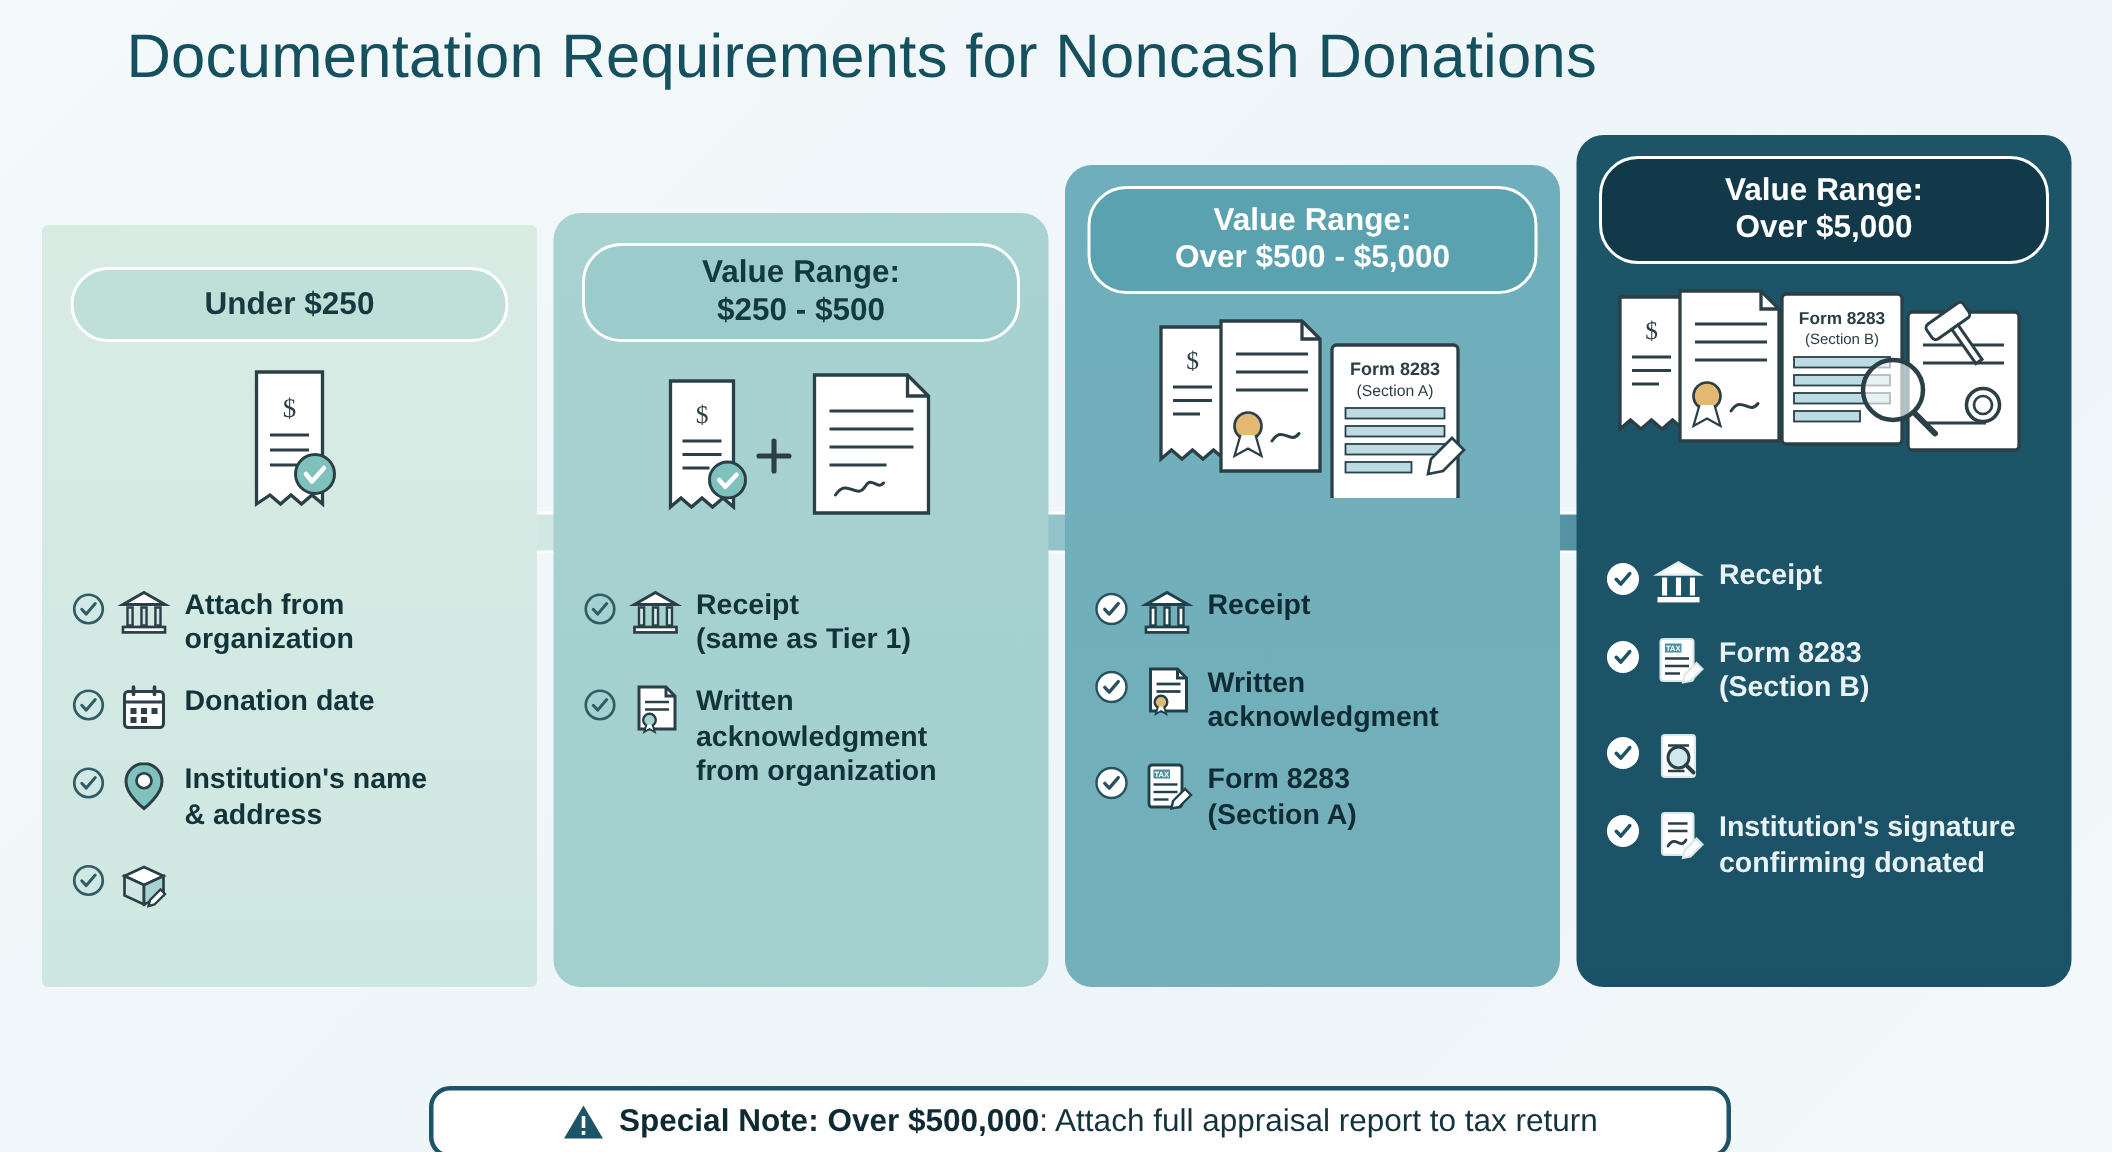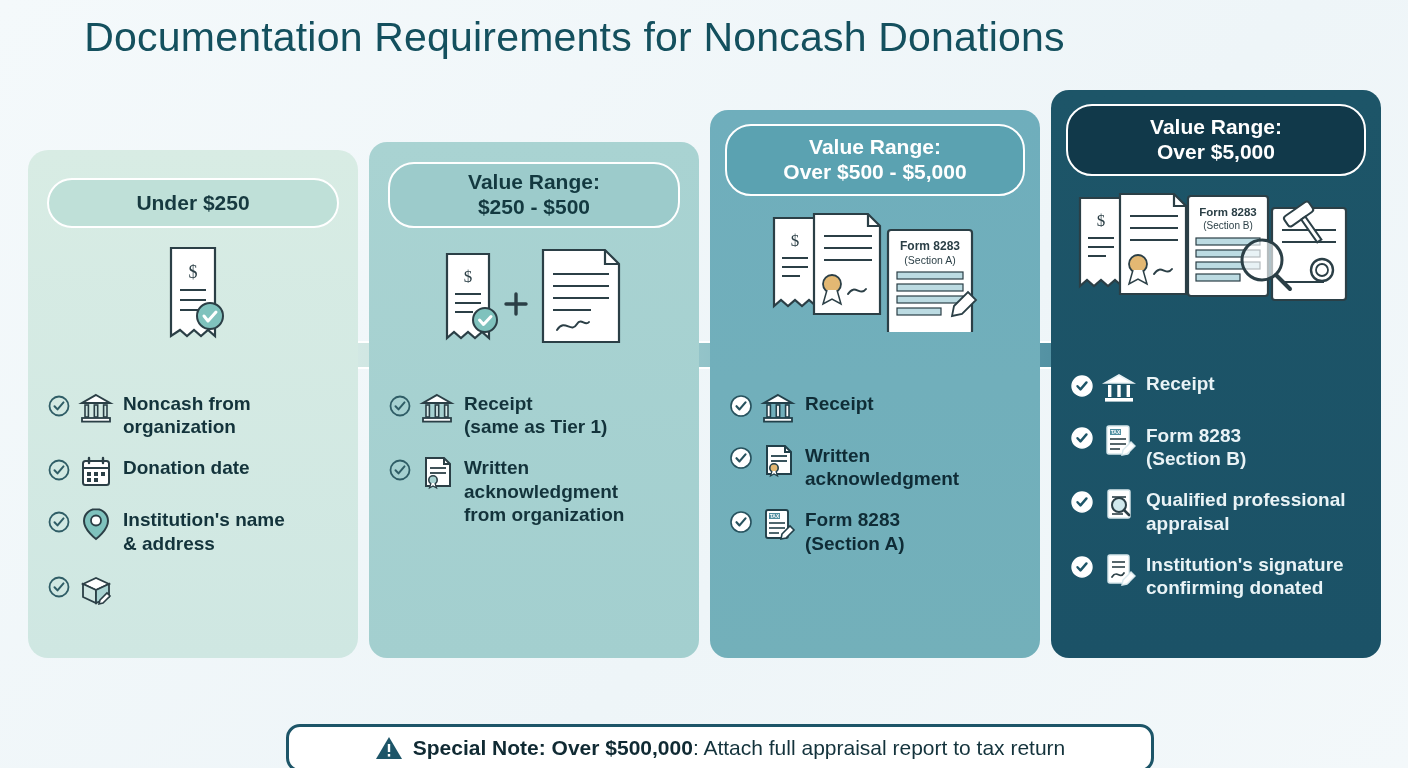--- a/index.html
+++ b/index.html
@@ -37,21 +37,21 @@
     width: 330px;
     height: 568px;
     border-radius: 18px;
     box-sizing: border-box;
   }
   .tier.t1 {
     left: 28px;
     top: 150px;
     height: 508px;
     background: linear-gradient(180deg, #d8ece4 0%, #cfe7e2 100%);
-    border-radius: 20px;
+    border-radius: 4px;
   }
   .tier.t2 {
     left: 369px;
     top: 142px;
     height: 516px;
     background: linear-gradient(180deg, #a9d3d2 0%, #a3cfcf 100%);
   }
   .tier.t3 {
     left: 710px;
     top: 110px;
@@ -240,21 +240,21 @@
             <circle cx="11" cy="11" r="9.5" fill="none" stroke="#2f5d66" stroke-width="1.8"></circle>
             <path d="M6.5,11.2 l3,3.2 l6,-7" fill="none" stroke="#2f5d66" stroke-width="2" stroke-linecap="round" stroke-linejoin="round"></path>
           </svg>
         <svg class="item-icon" viewBox="0 0 36 36">
           <path d="M18,5 L32,13 L4,13 Z" fill="#ffffff" stroke="#2b3f46" stroke-width="2"></path>
           <rect x="7" y="15" width="3.4" height="12" fill="#cfe6e2" stroke="#2b3f46" stroke-width="1.6"></rect>
           <rect x="16.3" y="15" width="3.4" height="12" fill="#cfe6e2" stroke="#2b3f46" stroke-width="1.6"></rect>
           <rect x="25.6" y="15" width="3.4" height="12" fill="#cfe6e2" stroke="#2b3f46" stroke-width="1.6"></rect>
           <rect x="4" y="28" width="28" height="3.6" fill="#ffffff" stroke="#2b3f46" stroke-width="1.8"></rect>
         </svg>
-        <div class="item-label">Noncash from
+        <div class="item-label">Attach from
 organization</div>
       </div>
       <div class="item">
         <svg class="check" viewBox="0 0 22 22">
             <circle cx="11" cy="11" r="9.5" fill="none" stroke="#2f5d66" stroke-width="1.8"></circle>
             <path d="M6.5,11.2 l3,3.2 l6,-7" fill="none" stroke="#2f5d66" stroke-width="2" stroke-linecap="round" stroke-linejoin="round"></path>
           </svg>
         <svg class="item-icon" viewBox="0 0 36 36">
           <rect x="5" y="7" width="26" height="24" rx="2.5" fill="#ffffff" stroke="#2b3f46" stroke-width="2"></rect>
           <line x1="5" y1="14" x2="31" y2="14" stroke="#2b3f46" stroke-width="2"></line>
@@ -526,22 +526,20 @@
             <circle cx="11" cy="11" r="10" fill="#ffffff" stroke="#ffffff" stroke-width="1.4"></circle>
             <path d="M6.5,11.2 l3,3.2 l6,-7" fill="none" stroke="#1d5568" stroke-width="2.4" stroke-linecap="round" stroke-linejoin="round"></path>
           </svg>
         <svg class="item-icon" viewBox="0 0 36 36">
           <rect x="7" y="4" width="22" height="28" rx="2" fill="#ffffff" stroke="#d7e7ec" stroke-width="1.4"></rect>
           <line x1="11" y1="11" x2="25" y2="11" stroke="#2b3f46" stroke-width="1.6"></line>
           <line x1="11" y1="28" x2="22" y2="28" stroke="#2b3f46" stroke-width="1.6"></line>
           <circle cx="18" cy="19" r="7" fill="rgba(120,190,200,0.35)" stroke="#2b3f46" stroke-width="2"></circle>
           <line x1="23" y1="24" x2="28" y2="29" stroke="#2b3f46" stroke-width="2.6" stroke-linecap="round"></line>
         </svg>
-        <div class="item-label">Qualified professional
-appraisal</div>
       </div>
       <div class="item">
         <svg class="check" viewBox="0 0 22 22">
             <circle cx="11" cy="11" r="10" fill="#ffffff" stroke="#ffffff" stroke-width="1.4"></circle>
             <path d="M6.5,11.2 l3,3.2 l6,-7" fill="none" stroke="#1d5568" stroke-width="2.4" stroke-linecap="round" stroke-linejoin="round"></path>
           </svg>
         <svg class="item-icon" viewBox="0 0 36 36">
           <rect x="7" y="4" width="21" height="28" rx="2" fill="#ffffff" stroke="#d7e7ec" stroke-width="1.4"></rect>
           <line x1="11" y1="11" x2="24" y2="11" stroke="#2b3f46" stroke-width="1.6"></line>
           <line x1="11" y1="16" x2="24" y2="16" stroke="#2b3f46" stroke-width="1.6"></line>

